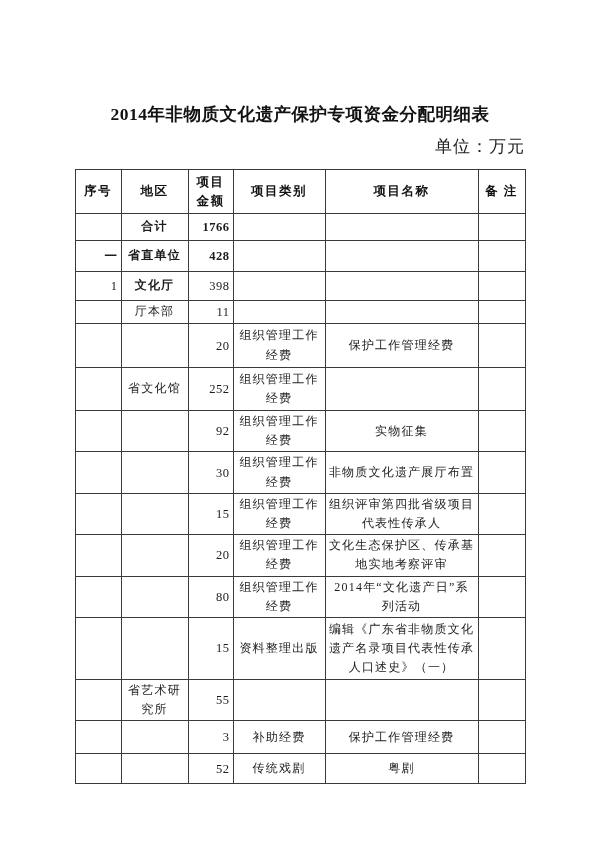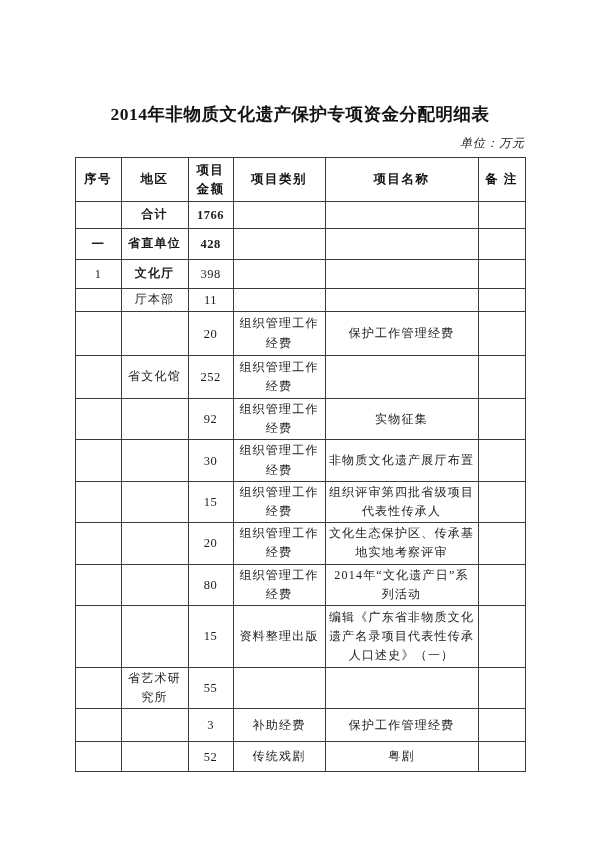--- a/index.html
+++ b/index.html
@@ -17,26 +17,25 @@
     margin:0;
     text-align:center;
     font-size:17.5px;
     font-weight:bold;
     letter-spacing:0.5px;
     color:#121212;
     font-family:"Liberation Serif","DejaVu Serif",serif;
   }
   .unit-label{
     width:450px;
-    margin:9px auto 5px auto;
+    margin:9px auto 11px auto;
     text-align:right;
-    font-size:12px;
+    font-size:17px;
     letter-spacing:1px;
     color:#222;
-    font-style:italic;
   }
   table.alloc{
     width:450px;
     margin:0 auto;
     border-collapse:collapse;
     table-layout:fixed;
   }
   table.alloc th, table.alloc td{
     border:1px solid #3a3a3a;
     text-align:center;
@@ -54,20 +53,21 @@
   }
   table.alloc td{
     font-size:12px;
     letter-spacing:1.2px;
     line-height:1.6;
     color:#1c1c1c;
   }
   table.alloc td.c0, table.alloc td.c2{
     letter-spacing:0.5px;
     font-size:12.5px;
+    text-align:right;
   }
   table.alloc thead tr{height:44px;}
   td.b{font-weight:bold;color:#0e0e0e;}
   
   col.w0{width:46px;} col.w1{width:67px;} col.w2{width:45px;}
   col.w3{width:92px;} col.w4{width:153px;} col.w5{width:47px;}
 </style>
 </head>
 <body>
 

